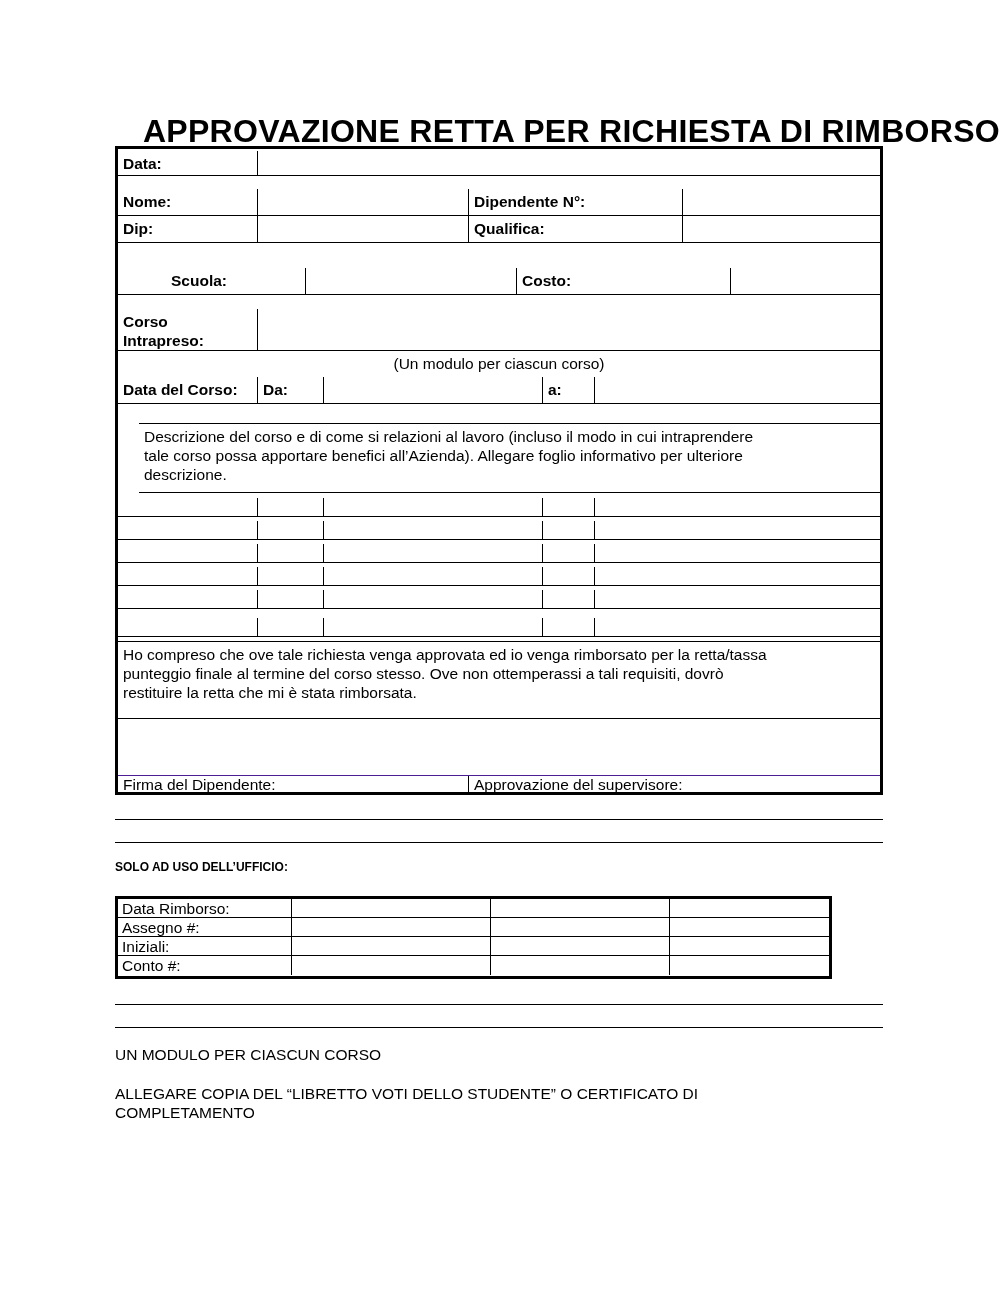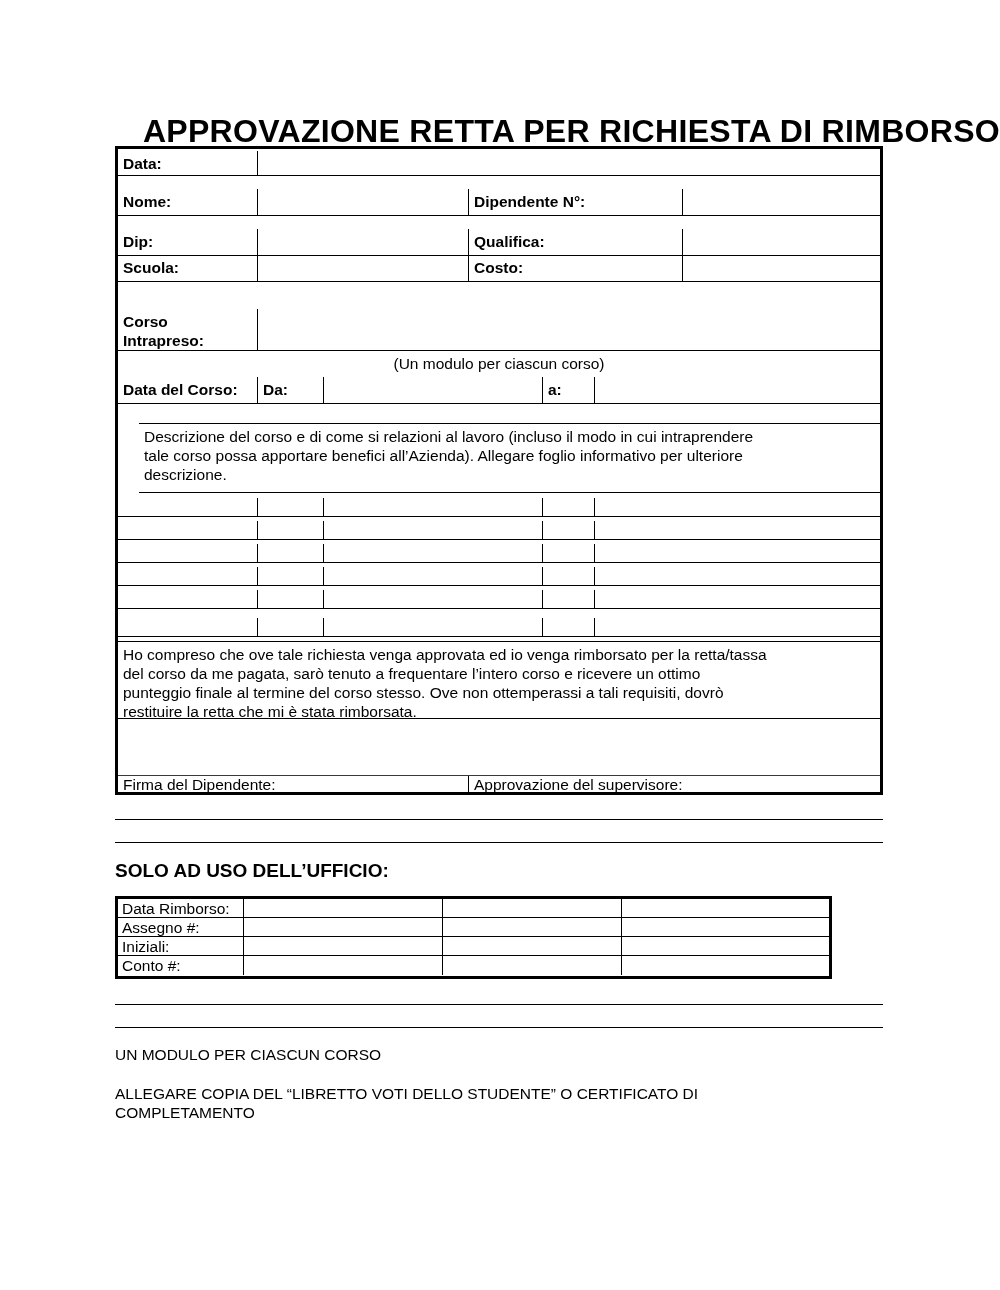--- a/index.html
+++ b/index.html
@@ -31,22 +31,22 @@
   .plain { padding:2px 0 0 5px; }
   .br { border-right:1px solid #000; }
   .w140 { width:140px; } .w211 { width:211px; } .w214 { width:214px; }
   .w66 { width:66px; } .w219 { width:219px; } .w52 { width:52px; }
   .w351 { width:351px; }
   .grow { flex:1; }
   .wrap { padding-right:28px; }
 
   .r1 { top:2px;   height:25px; }
   .r2 { top:40px;  height:27px; }
-  .r3 { top:80px;  height:27px; }
-  .r4 { top:106px; height:27px; }
+  .r3 { top:67px;  height:27px; }
+  .r4 { top:119px; height:27px;padding-left:48px; }
   .r5 { top:160px; height:42px; }
   .r-note { top:204px; height:20px; border-bottom:none; display:flex; justify-content:center; align-items:flex-end; }
   .r6 { top:228px; height:27px; }
 
   .r-desc {
     top:274px; height:70px; display:block;
     border-top:1px solid #000; padding:3px 5px 0 5px;margin-left:21px;
   }
   .r-ho {
     top:492px; height:78px; display:block;
@@ -59,28 +59,28 @@
   .rb4 { top:418px; } .rb5 { top:441px; } .rb6 { top:469px; }
 
   .r-sign { top:626px; height:17px; border-top:1px solid #4c1d95; border-bottom:none; line-height:16px; }
   .r-sign .plain { padding-top:1px; }
 
   
   .hline { position:absolute; left:115px; width:768px; height:0; border-top:1px solid #000; }
   .hl1 { top:819px; } .hl2 { top:842px; } .hl3 { top:1004px; } .hl4 { top:1027px; }
 
   
-  .office-heading { position:absolute; left:115px; top:860px; font-size:19px; font-weight:bold; }
+  .office-heading { position:absolute; left:115px; top:860px; font-size:12px; font-weight:bold; }
   .office-box {
     position:absolute; left:115px; top:896px;
     width:717px; height:83px; border:3px solid #000;
   }
   .orow { display:flex; height:19px; border-bottom:1px solid #000; font-size:15.5px; line-height:17px; }
   .orow.last { border-bottom:none; }
-  .ow154 { width:126px; } .ow199 { width:199px; } .ow179 { width:179px; }
+  .ow154 { width:174px; } .ow199 { width:199px; } .ow179 { width:179px; }
   .olbl { padding:1px 0 0 4px; }
 
   
   .note1 { position:absolute; left:115px; top:1046px; font-size:15.5px; }
   .note2 { position:absolute; left:115px; top:1084px; font-size:15.5px; }
 </style>
 </head>
 <body>
 
 <div class="page">
@@ -176,21 +176,20 @@
     <div class="row rb rb6">
       <div class="w140 br"></div>
       <div class="w66 br"></div>
       <div class="w219 br"></div>
       <div class="w52 br"></div>
       <div class="grow"></div>
     </div>
 
     <div class="row r-ho">
       <div class="pline">Ho compreso che ove tale richiesta venga approvata ed io venga rimborsato per la retta/tassa</div>
-      <div class="pline">del corso da me pagata, sarò tenuto a frequentare l’intero corso e ricevere un ottimo</div>
       <div class="pline">punteggio finale al termine del corso stesso. Ove non ottemperassi a tali requisiti, dovrò</div>
       <div class="pline">restituire la retta che mi è stata rimborsata.</div>
     </div>
 
     <div class="row r-sign">
       <div class="plain w351 br">Firma del Dipendente:</div>
       <div class="plain grow">Approvazione del supervisore:</div>
     </div>
 
   </div>

